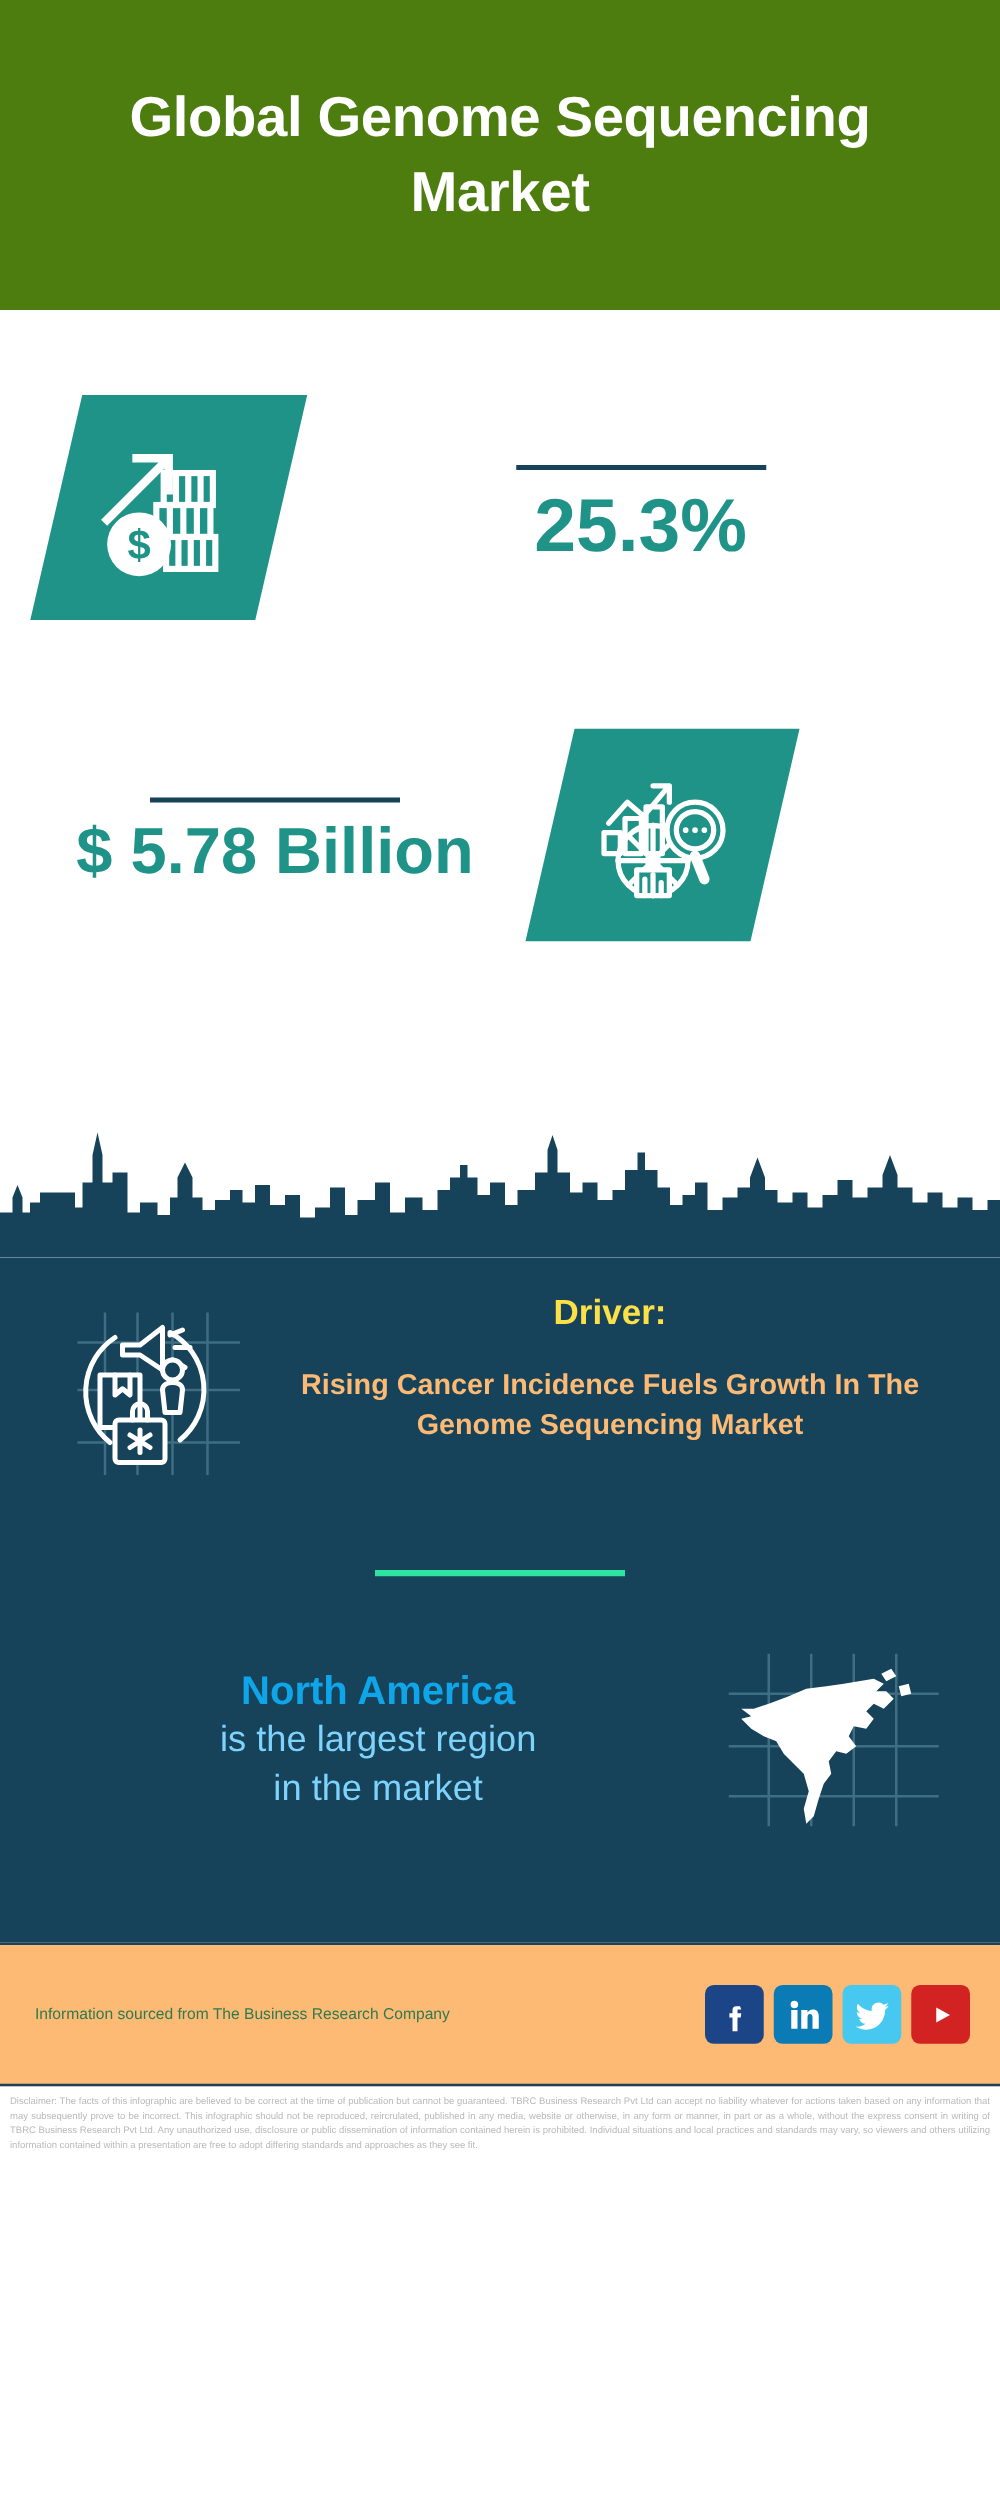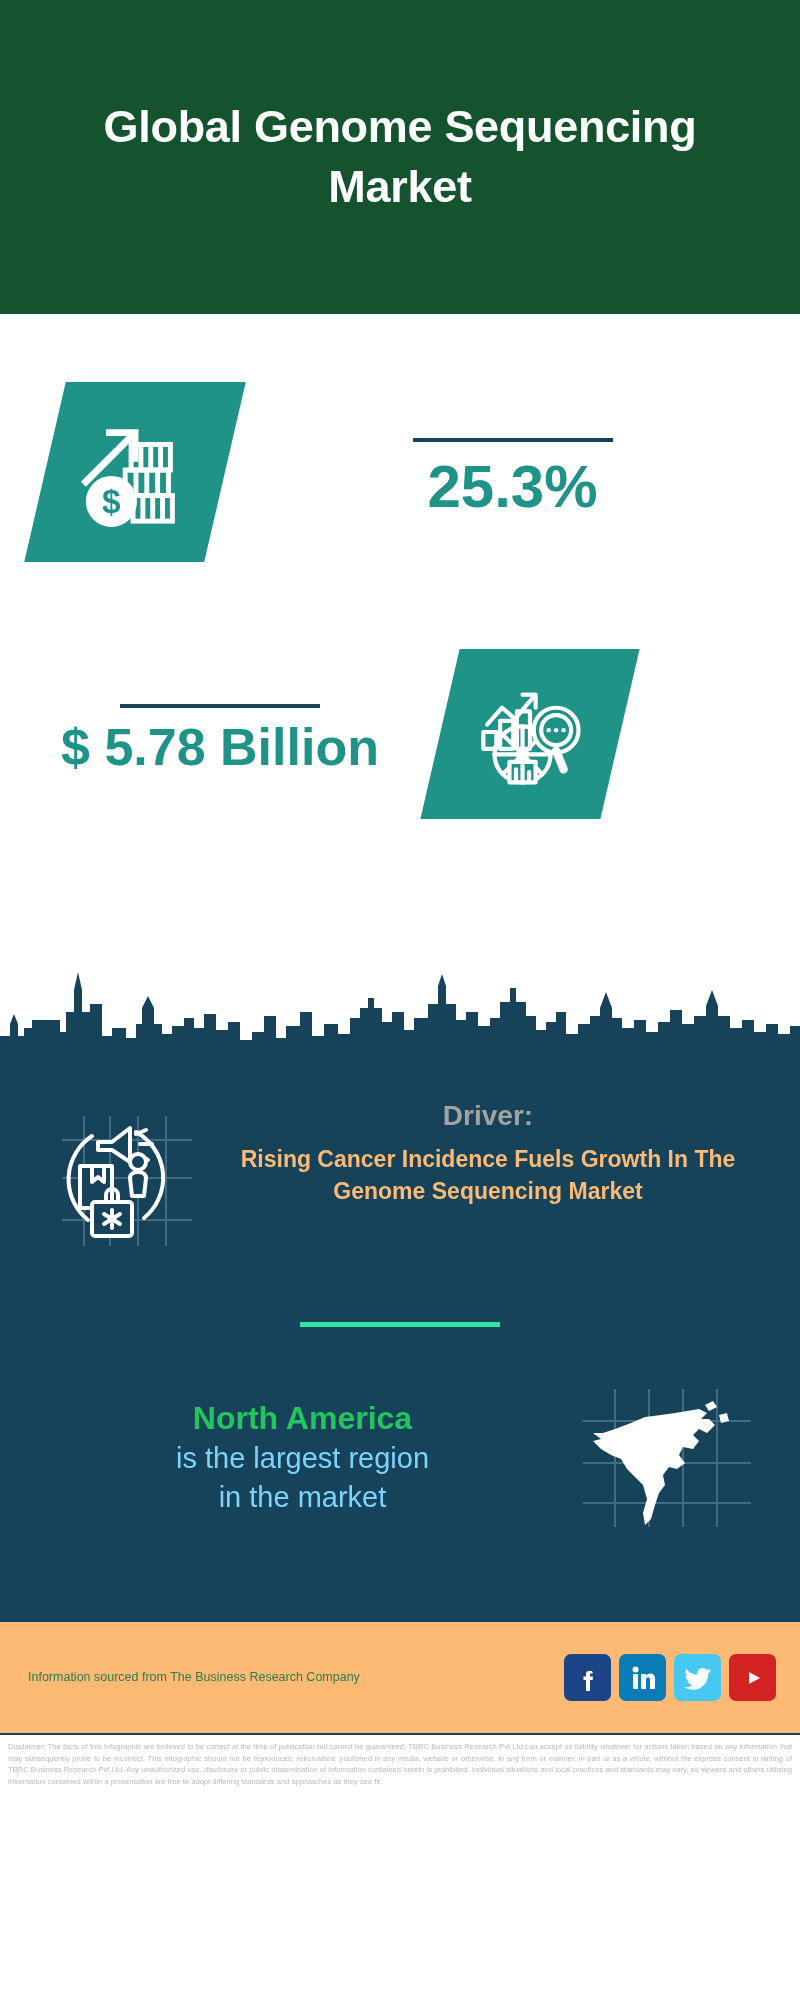--- a/index.html
+++ b/index.html
@@ -9,22 +9,22 @@
     background:#ffffff;
     width:800px;
     height:2000px;
     position:relative;
     overflow:hidden;
   }
   .page { width:800px; height:2000px; position:relative; background:#fff; }
 
   
   .header {
-    background:#14532d;
-    height:314px;
+    background:#4d7c0f;
+    height:248px;
     display:flex;
     align-items:center;
     justify-content:center;
     text-align:center;
   }
   .header-title {
     color:#ffffff;
     font-size:45px;
     font-weight:bold;
     line-height:1.33;
@@ -102,24 +102,24 @@
   }
 
   .driver-row {
     display:flex;
     align-items:flex-start;
     padding:28px 0 0 0;
   }
   .driver-icon { width:160px; height:150px; margin-left:40px; flex:none; }
   .driver-body { flex:1; text-align:center; padding:0 24px 0 0; }
   .driver-heading {
-    color:#a3a3a3;
+    color:#fde047;
     font-size:28px;
     font-weight:bold;
-    margin-bottom:12px;
+    margin-bottom:26px;
   }
   .driver-text {
     color:#fdba74;
     font-size:23px;
     font-weight:bold;
     line-height:1.38;
   }
 
   .divider-green {
     width:200px;
@@ -129,21 +129,21 @@
   }
 
   .region-row {
     display:flex;
     align-items:center;
     margin-top:58px;
     padding-bottom:80px;
   }
   .region-body { flex:1; text-align:center; padding-left:30px; }
   .region-name {
-    color:#22c55e;
+    color:#0ea5e9;
     font-size:32px;
     font-weight:bold;
     line-height:1.3;
   }
   .region-sub {
     color:#7dd3fc;
     font-size:29px;
     line-height:1.35;
     font-weight:400;
   }

